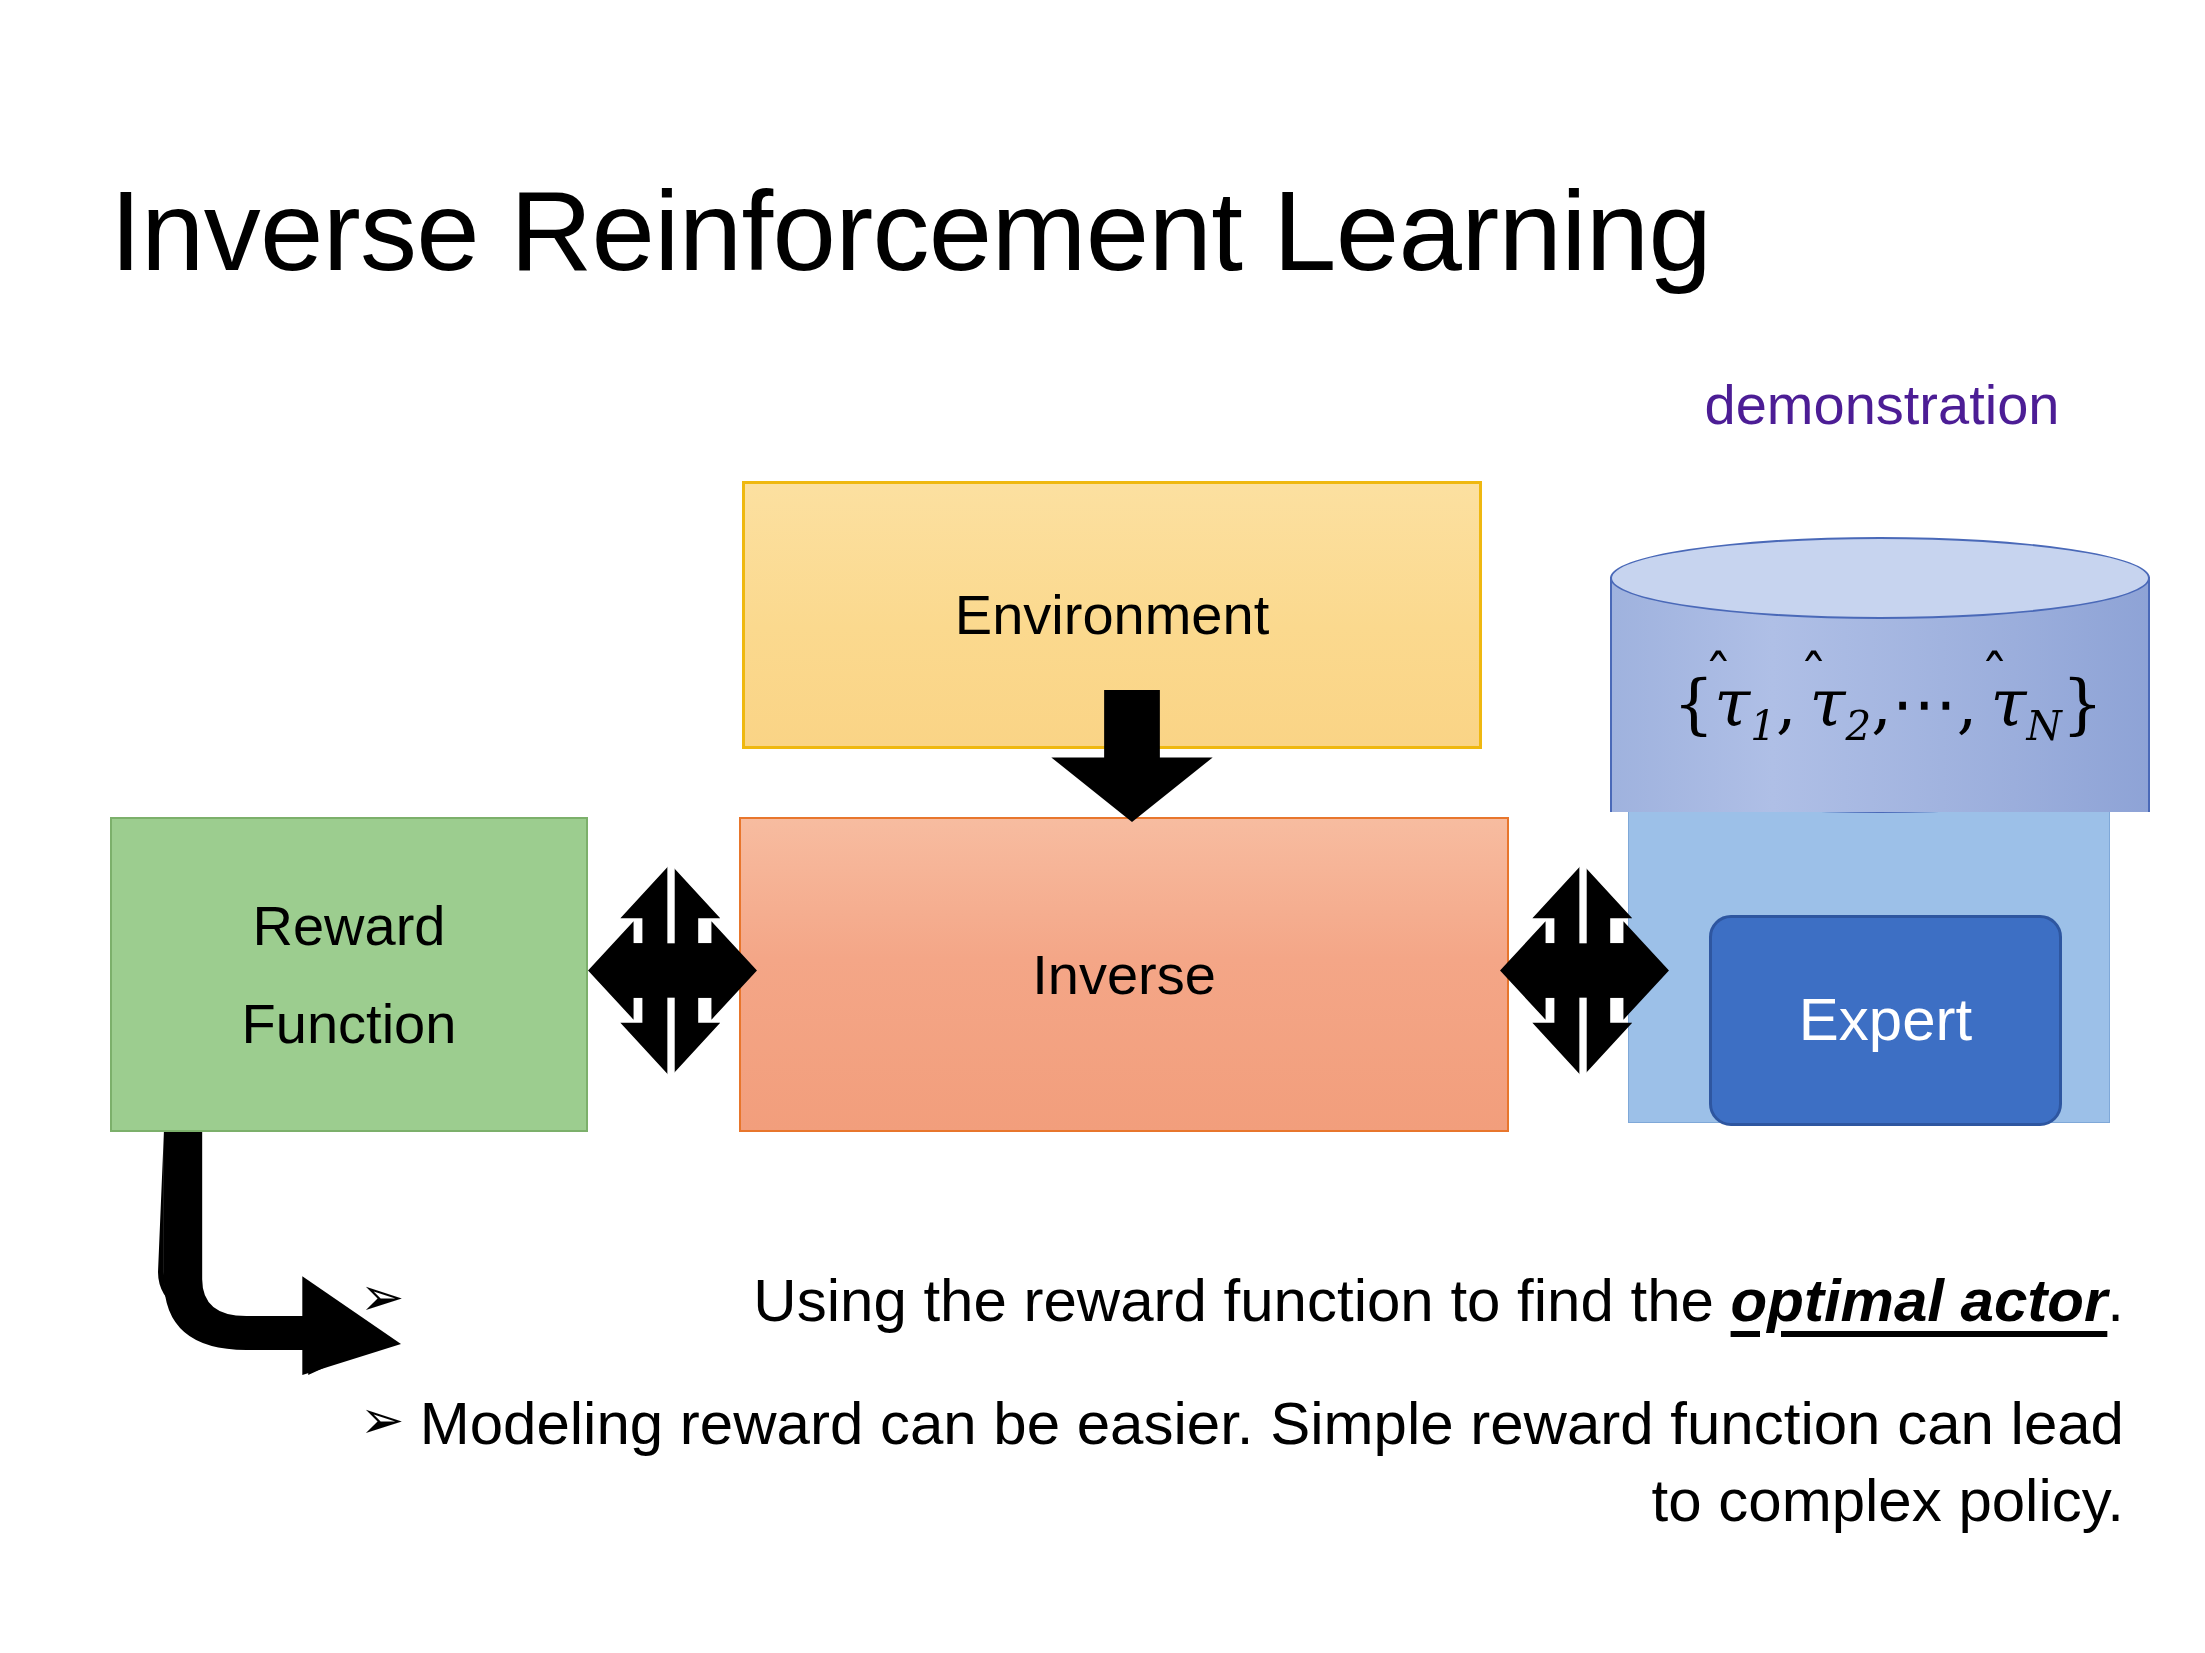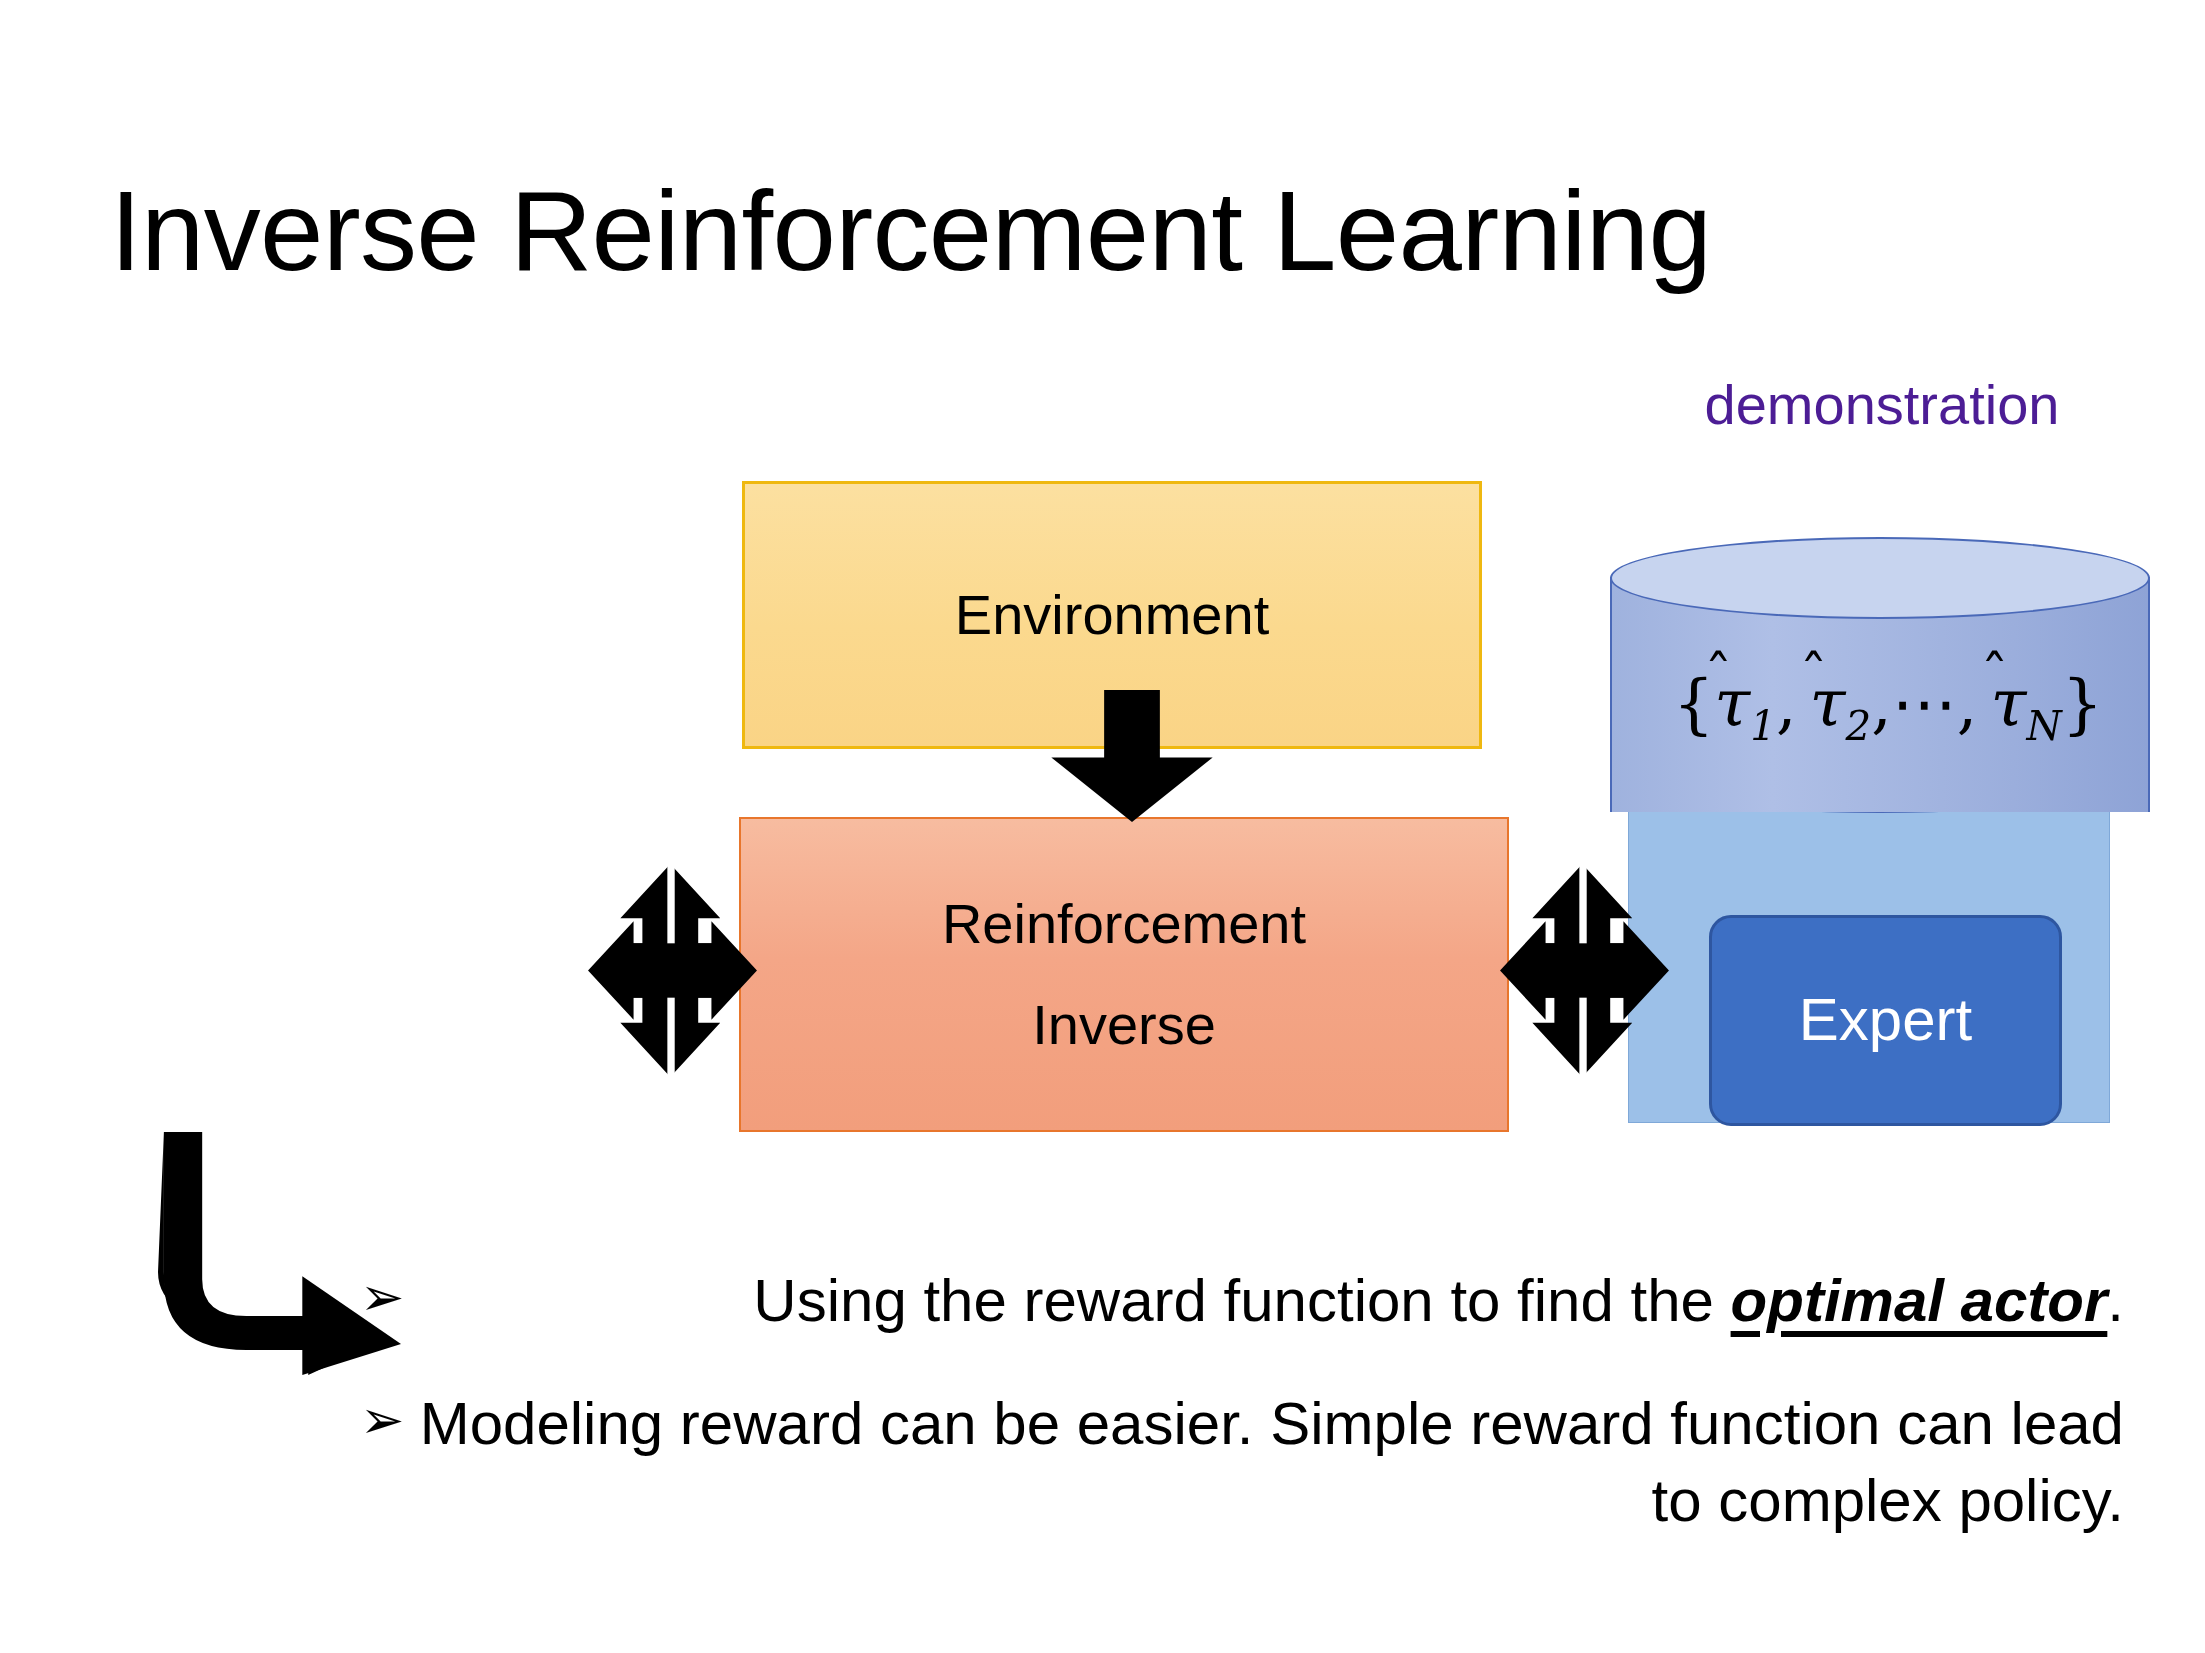--- a/index.html
+++ b/index.html
@@ -254,24 +254,27 @@
     <div id="cyl-label">
       <span class="brace">{</span><span class="hat-wrap"><span class="hat">̂</span><span>τ</span></span><span class="sub">1</span><span class="brace">,</span> <span class="hat-wrap"><span class="hat">̂</span><span>τ</span></span><span class="sub">2</span><span class="brace">,</span><span class="brace">⋯</span><span class="brace">,</span> <span class="hat-wrap"><span class="hat">̂</span><span>τ</span></span><span class="sub">N</span><span class="brace">}</span>
     </div>
   </div>
 
   <div id="box-expert" class="dbox">Expert</div>
 
   <div id="box-environment" class="dbox">Environment</div>
 
   <div id="box-rl" class="dbox">
-    <span class="ln">Reinforcement</span>
     <span class="ln">Inverse</span>
   </div>
 
+  <div id="box-reward" class="dbox">
+    <span class="ln">Reward</span>
+    <span class="ln">Function</span>
+  </div>
 
   <svg id="arrow-down-env-rl" class="arrow-svg" viewBox="0 0 220 180">
     <polygon points="72,0 148,0 148,92 220,92 110,180 0,92 72,92" fill="#000000"></polygon>
   </svg>
 
   <svg id="arrow-quad-left" class="arrow-svg" viewBox="0 0 230 290">
     <polygon points="0,145 62,78 62,108 168,108 168,78 230,145 168,212 168,182 62,182 62,212" fill="#000000"></polygon>
     <polygon points="112,0 44,74 74,74 74,216 44,216 112,290 180,216 150,216 150,74 180,74" fill="#000000"></polygon>
     <rect x="108" y="0" width="10" height="290" fill="#FFFFFF"></rect>
     <rect x="40" y="108" width="150" height="74" fill="#000000"></rect>

